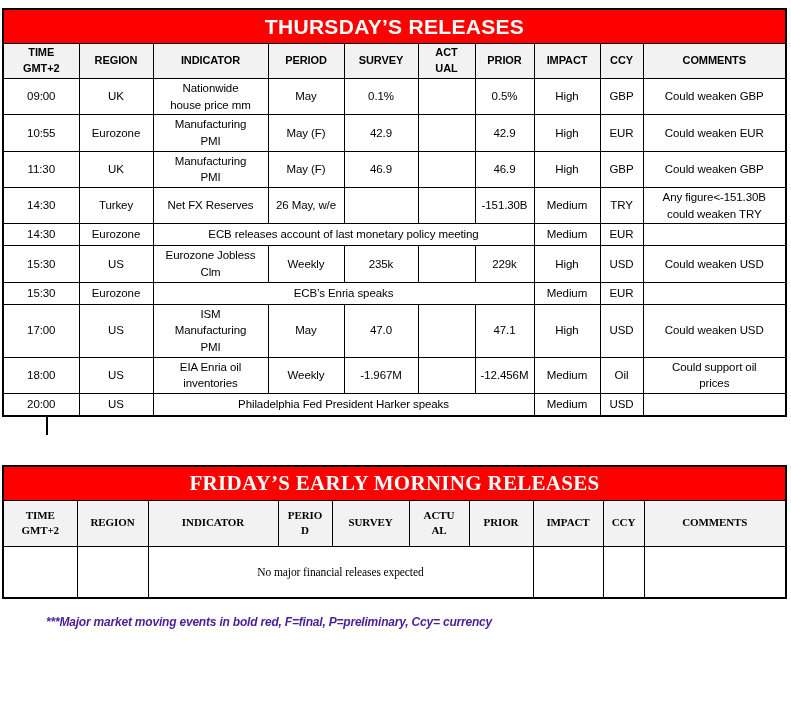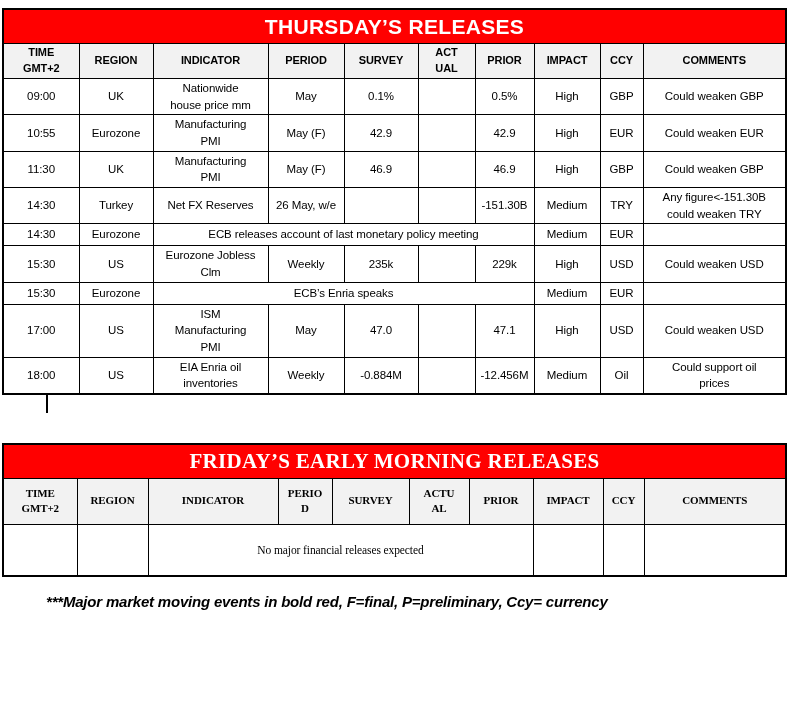--- a/index.html
+++ b/index.html
@@ -58,24 +58,24 @@
   }
   #fri-table th.hcell { height: 43px; }
   #fri-table td { height: 48px; }
   .tick {
     width: 2px;
     height: 18px;
     background: #000000;
     margin-left: 46px;
   }
   .footnote {
-    color: #000000;
+    color: #4c1d95;
     font-weight: bold;
     font-style: italic;
-    font-size: 15px;
+    font-size: 12px;
     margin: 16px 0 0 46px;
     letter-spacing: -0.2px;
   }
 </style>
 </head>
 <body>
 
 <div class="page">
 
   <table class="cal" id="thu-table">
@@ -205,27 +205,35 @@
           <td>High</td>
           <td>USD</td>
           <td>Could weaken USD</td>
         </tr>
         <tr>
           <td>18:00</td>
           <td>US</td>
           <td>EIA Enria oil
 inventories</td>
           <td>Weekly</td>
-          <td>-0.884M</td>
+          <td>-1.967M</td>
           <td></td>
           <td>-12.456M</td>
           <td>Medium</td>
           <td>Oil</td>
           <td>Could support oil
 prices</td>
+        </tr>
+        <tr>
+          <td>20:00</td>
+          <td>US</td>
+          <td colspan="5">Philadelphia Fed President Harker speaks</td>
+          <td>Medium</td>
+          <td>USD</td>
+          <td></td>
         </tr>
       </tbody>
   </table>
 
   <div class="tick"></div>
 
   <table class="cal" id="fri-table">
     <colgroup>
       <col style="width:74px">
         <col style="width:71px">

